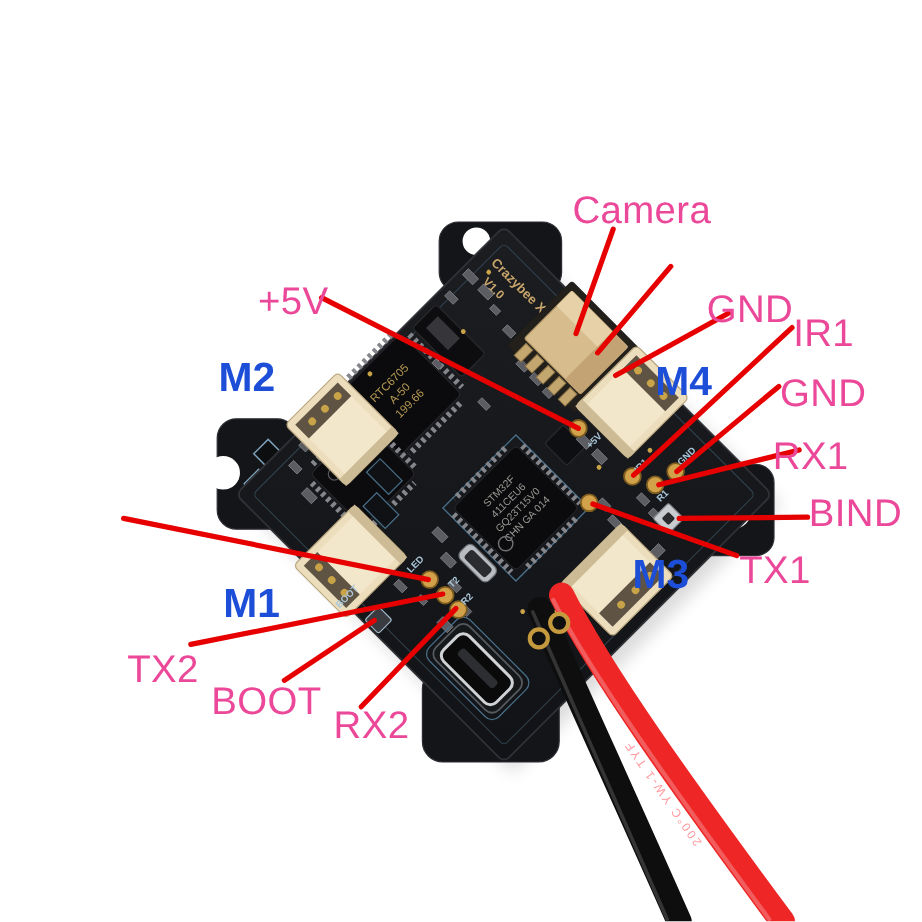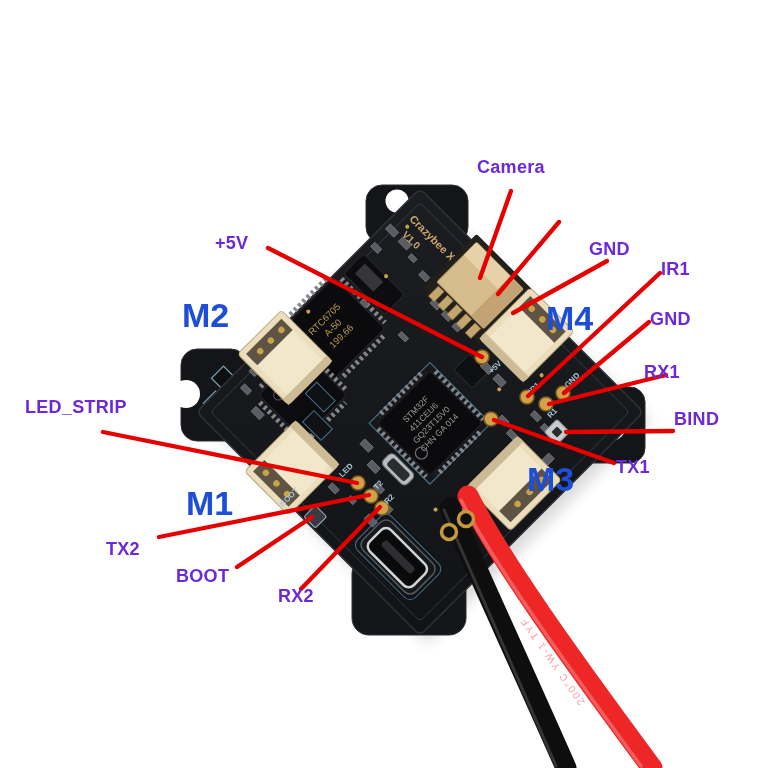--- a/index.html
+++ b/index.html
@@ -1,19 +1,19 @@
 <!DOCTYPE html>
 <html><head>
 <meta charset="utf-8">
 <style>
   html,body{margin:0;padding:0;background:#ffffff;}
   .stage{position:relative;width:768px;height:768px;background:#ffffff;overflow:hidden;
          font-family:"Liberation Sans",sans-serif;}
   .stage svg{position:absolute;left:0;top:0;}
-  .pl{position:absolute;font-size:18px;color:#6d28d9;white-space:nowrap;letter-spacing:.3px;font-weight:bold;}
+  .pl{position:absolute;font-size:32px;color:#ec4899;white-space:nowrap;letter-spacing:.3px;}
   .ml{position:absolute;font-size:34px;font-weight:700;color:#1d4ed8;white-space:nowrap;}
 </style>
 </head>
 <body>
 
 <div class="stage">
 
 <svg width="768" height="768" viewBox="0 0 768 768">
   <defs>
     <pattern id="pinh" width="6" height="5" patternUnits="userSpaceOnUse">
@@ -278,21 +278,20 @@
 </svg>
 
 <div class="pl" style="left:477px;top:157px">Camera</div>
 <div class="pl" style="left:589px;top:239px">GND</div>
 <div class="pl" style="left:661px;top:259px">IR1</div>
 <div class="pl" style="left:650px;top:309px">GND</div>
 <div class="pl" style="left:644px;top:362px">RX1</div>
 <div class="pl" style="left:674px;top:409px">BIND</div>
 <div class="pl" style="left:616px;top:457px">TX1</div>
 <div class="pl" style="left:215px;top:233px">+5V</div>
-<div class="pl" style="left:25px;top:397px">LED_STRIP</div>
 <div class="pl" style="left:106px;top:539px">TX2</div>
 <div class="pl" style="left:176px;top:566px">BOOT</div>
 <div class="pl" style="left:278px;top:586px">RX2</div>
 
 <div class="ml" style="left:182px;top:296px">M2</div>
 <div class="ml" style="left:186px;top:484px">M1</div>
 <div class="ml" style="left:546px;top:299px">M4</div>
 <div class="ml" style="left:527px;top:460px">M3</div>
 
 </div>

